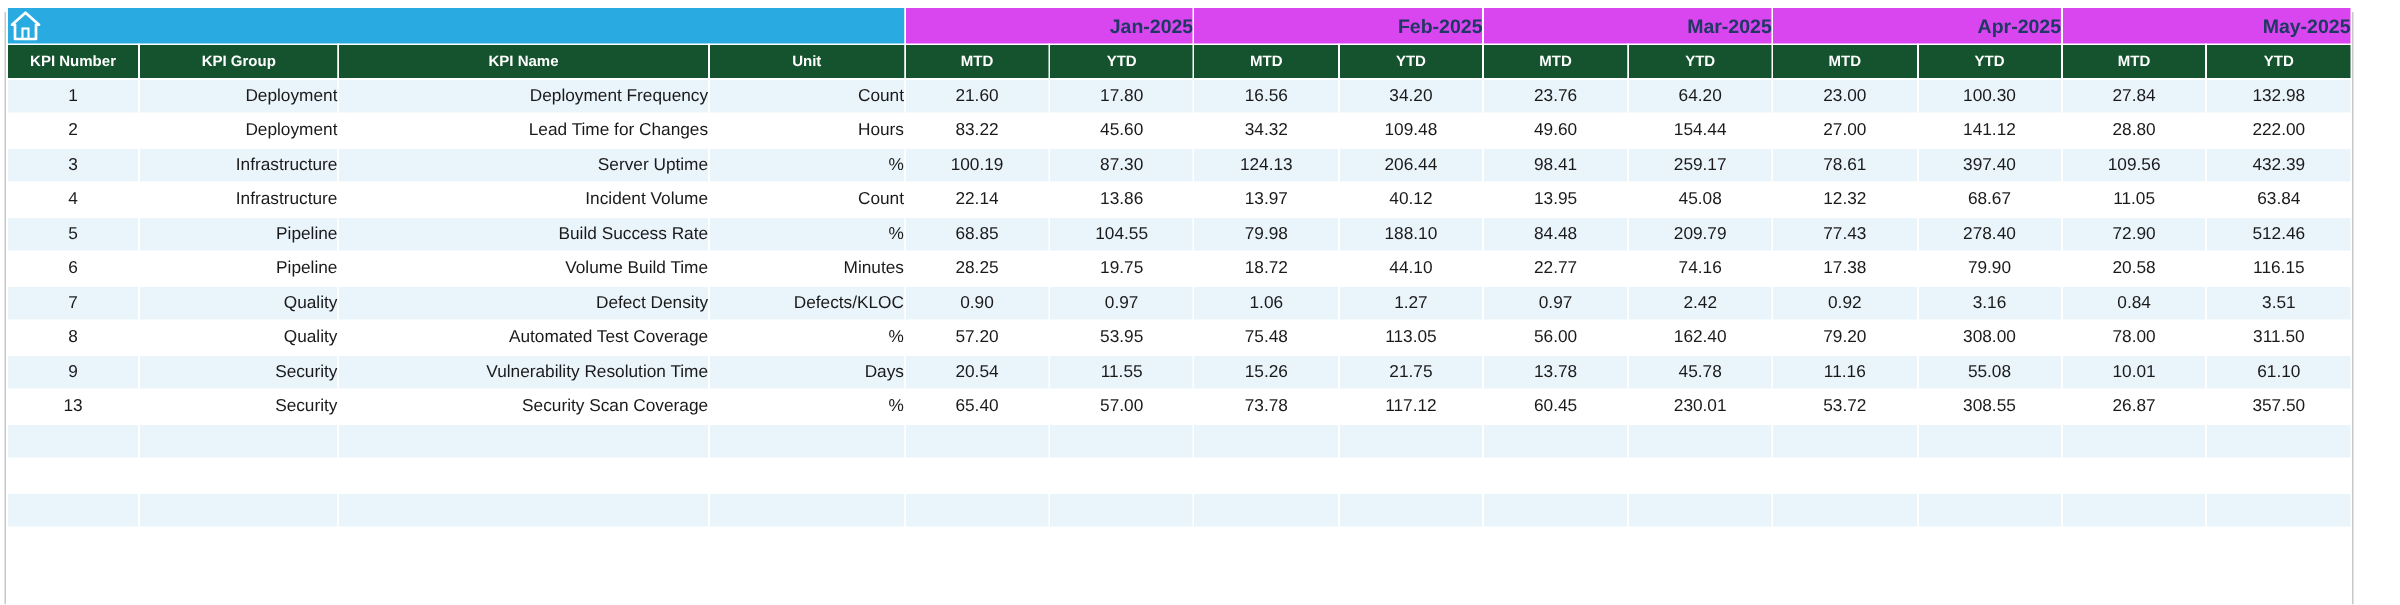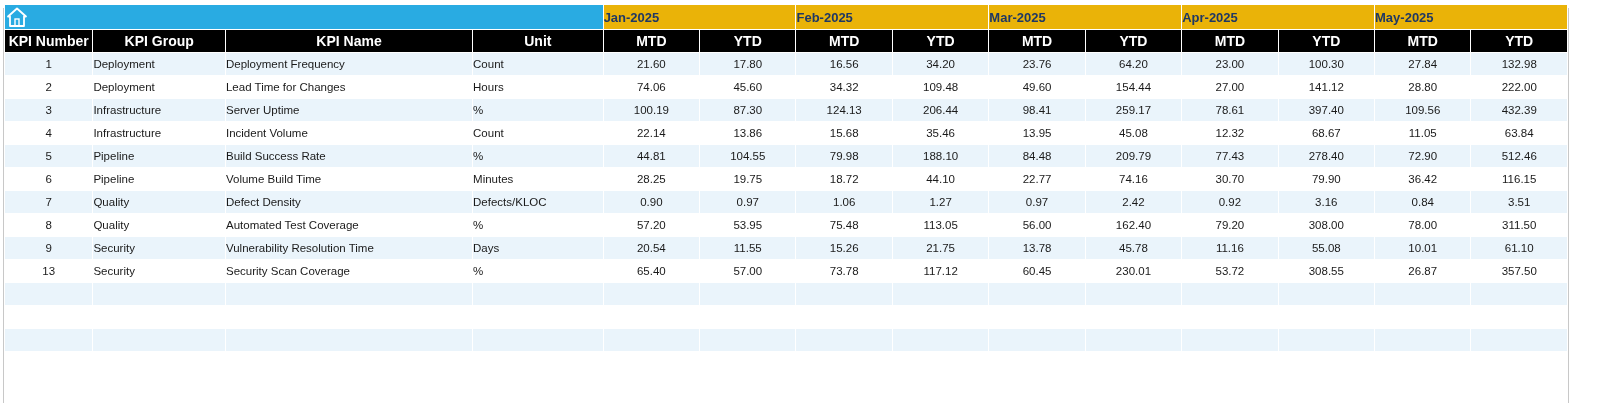--- a/index.html
+++ b/index.html
@@ -45,47 +45,47 @@
     border: 1px solid #29ABE2;
     height: 32px;
   }
   .logo-glyph {
     display: inline-block;
     width: 24px;
     height: 24px;
     vertical-align: middle;
   }
   .month-head {
-    background: #eab308;
+    background: #d946ef;
     color: #1F3864;
     font-weight: bold;
-    text-align: left;
+    text-align: right;
     vertical-align: middle;
     font-size: 13px;
     border: 1px solid #9DC3E6;
     height: 32px;
   }
   
   .sub-head {
-    background: #000000;
+    background: #14532d;
     color: #ffffff;
     font-weight: bold;
     text-align: center;
     vertical-align: middle;
-    font-size: 14px;
+    font-size: 10px;
     height: 22px;
     border: 1px solid #ffffff;
   }
   
   .c-num {
     text-align: center;
     color: #1a1a1a;
   }
   .c-txt {
-    text-align: left;
+    text-align: right;
     color: #1a1a1a;
   }
   .c-val {
     text-align: center;
     color: #1a1a1a;
   }
   tr.row-odd td { background: #EAF4FB; }
   tr.row-even td { background: #FFFFFF; }
   tr.row-blank td { height: 23px; }
   .left-rule {
@@ -174,21 +174,21 @@
           <td class="c-val">23.00</td>
           <td class="c-val">100.30</td>
           <td class="c-val">27.84</td>
           <td class="c-val">132.98</td>
         </tr>
         <tr class="row-even">
           <td class="c-num">2</td>
           <td class="c-txt">Deployment</td>
           <td class="c-txt">Lead Time for Changes</td>
           <td class="c-txt">Hours</td>
-          <td class="c-val">74.06</td>
+          <td class="c-val">83.22</td>
           <td class="c-val">45.60</td>
           <td class="c-val">34.32</td>
           <td class="c-val">109.48</td>
           <td class="c-val">49.60</td>
           <td class="c-val">154.44</td>
           <td class="c-val">27.00</td>
           <td class="c-val">141.12</td>
           <td class="c-val">28.80</td>
           <td class="c-val">222.00</td>
         </tr>
@@ -208,35 +208,35 @@
           <td class="c-val">109.56</td>
           <td class="c-val">432.39</td>
         </tr>
         <tr class="row-even">
           <td class="c-num">4</td>
           <td class="c-txt">Infrastructure</td>
           <td class="c-txt">Incident Volume</td>
           <td class="c-txt">Count</td>
           <td class="c-val">22.14</td>
           <td class="c-val">13.86</td>
-          <td class="c-val">15.68</td>
-          <td class="c-val">35.46</td>
+          <td class="c-val">13.97</td>
+          <td class="c-val">40.12</td>
           <td class="c-val">13.95</td>
           <td class="c-val">45.08</td>
           <td class="c-val">12.32</td>
           <td class="c-val">68.67</td>
           <td class="c-val">11.05</td>
           <td class="c-val">63.84</td>
         </tr>
         <tr class="row-odd">
           <td class="c-num">5</td>
           <td class="c-txt">Pipeline</td>
           <td class="c-txt">Build Success Rate</td>
           <td class="c-txt">%</td>
-          <td class="c-val">44.81</td>
+          <td class="c-val">68.85</td>
           <td class="c-val">104.55</td>
           <td class="c-val">79.98</td>
           <td class="c-val">188.10</td>
           <td class="c-val">84.48</td>
           <td class="c-val">209.79</td>
           <td class="c-val">77.43</td>
           <td class="c-val">278.40</td>
           <td class="c-val">72.90</td>
           <td class="c-val">512.46</td>
         </tr>
@@ -244,23 +244,23 @@
           <td class="c-num">6</td>
           <td class="c-txt">Pipeline</td>
           <td class="c-txt">Volume Build Time</td>
           <td class="c-txt">Minutes</td>
           <td class="c-val">28.25</td>
           <td class="c-val">19.75</td>
           <td class="c-val">18.72</td>
           <td class="c-val">44.10</td>
           <td class="c-val">22.77</td>
           <td class="c-val">74.16</td>
-          <td class="c-val">30.70</td>
+          <td class="c-val">17.38</td>
           <td class="c-val">79.90</td>
-          <td class="c-val">36.42</td>
+          <td class="c-val">20.58</td>
           <td class="c-val">116.15</td>
         </tr>
         <tr class="row-odd">
           <td class="c-num">7</td>
           <td class="c-txt">Quality</td>
           <td class="c-txt">Defect Density</td>
           <td class="c-txt">Defects/KLOC</td>
           <td class="c-val">0.90</td>
           <td class="c-val">0.97</td>
           <td class="c-val">1.06</td>

